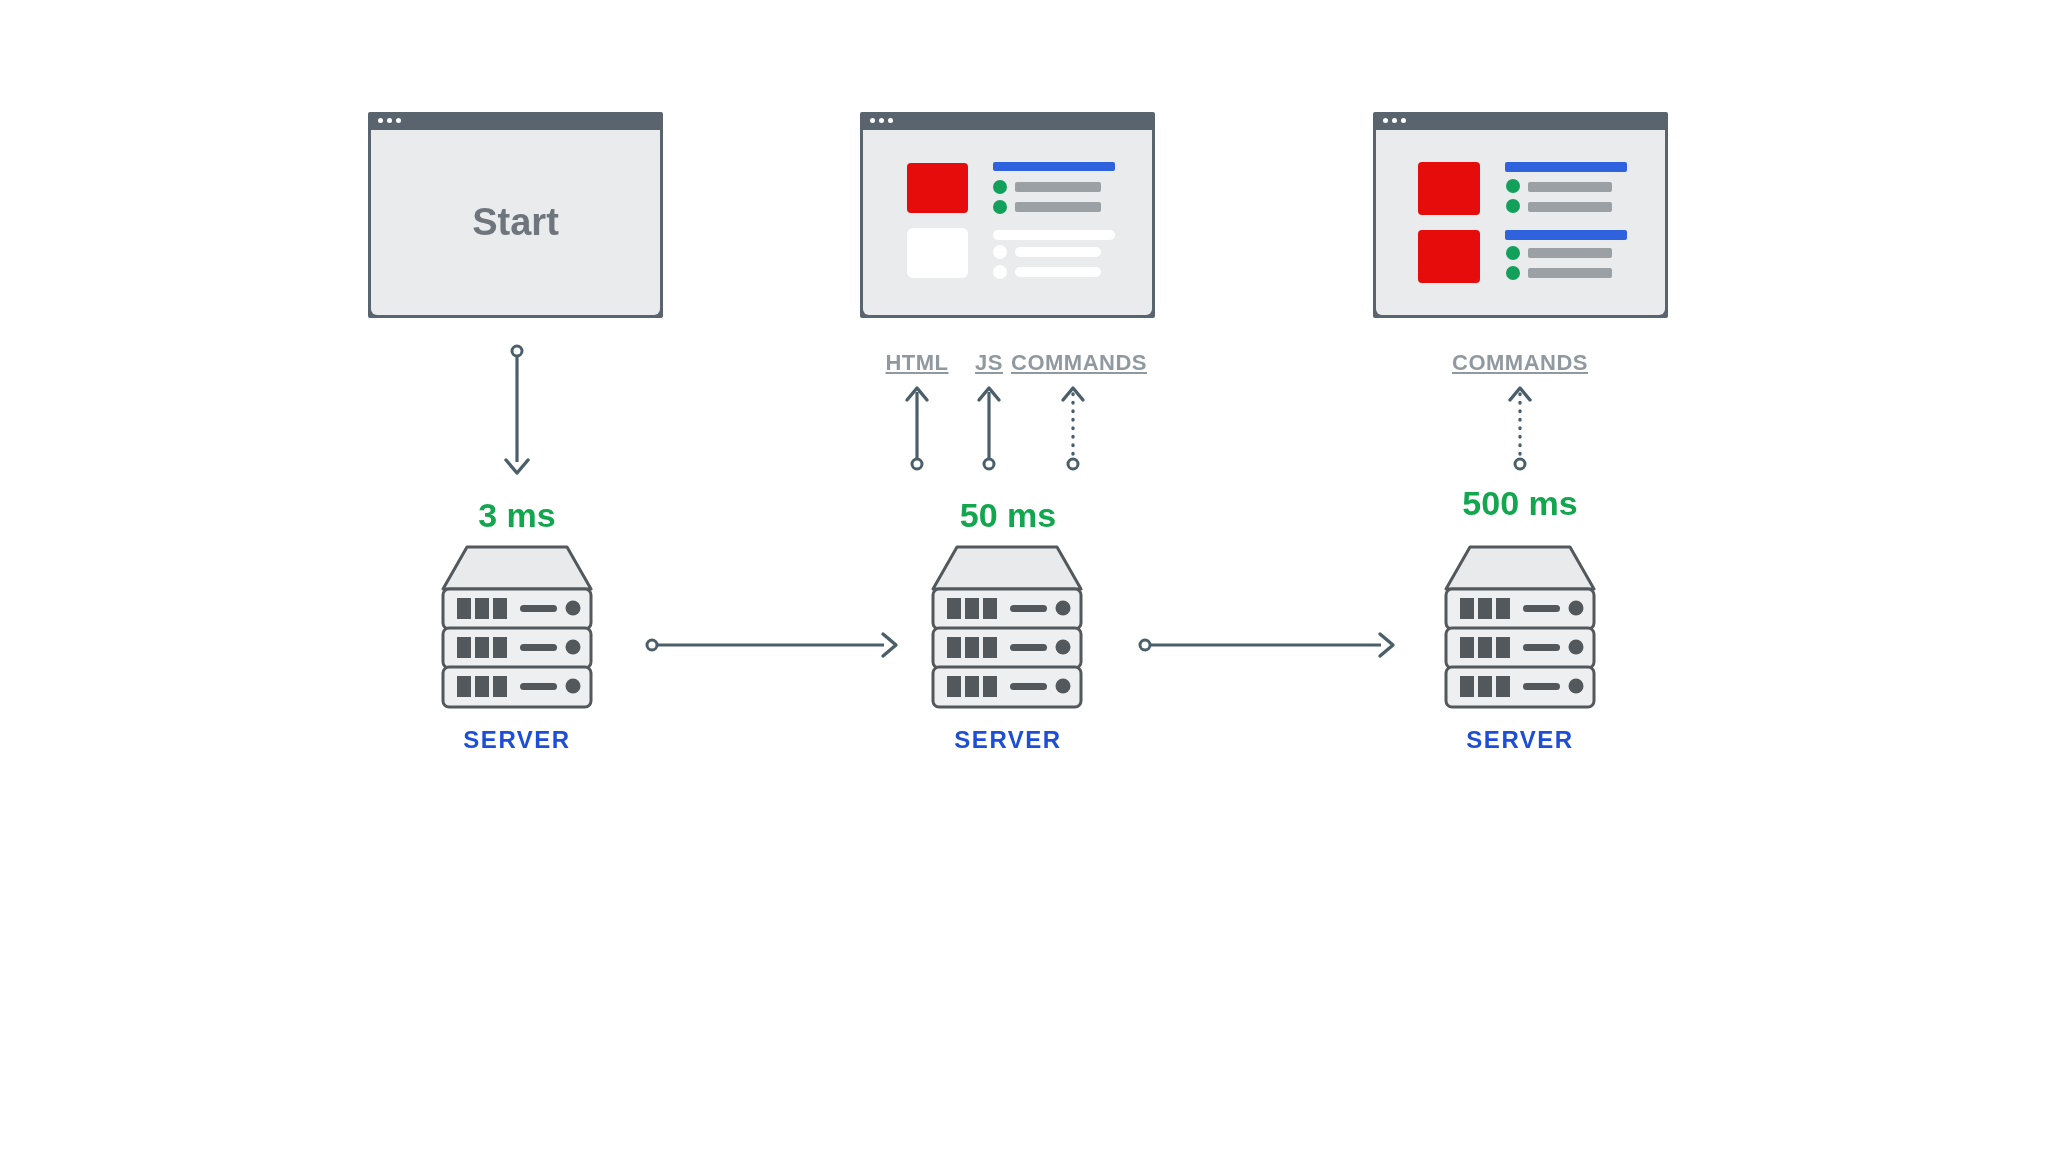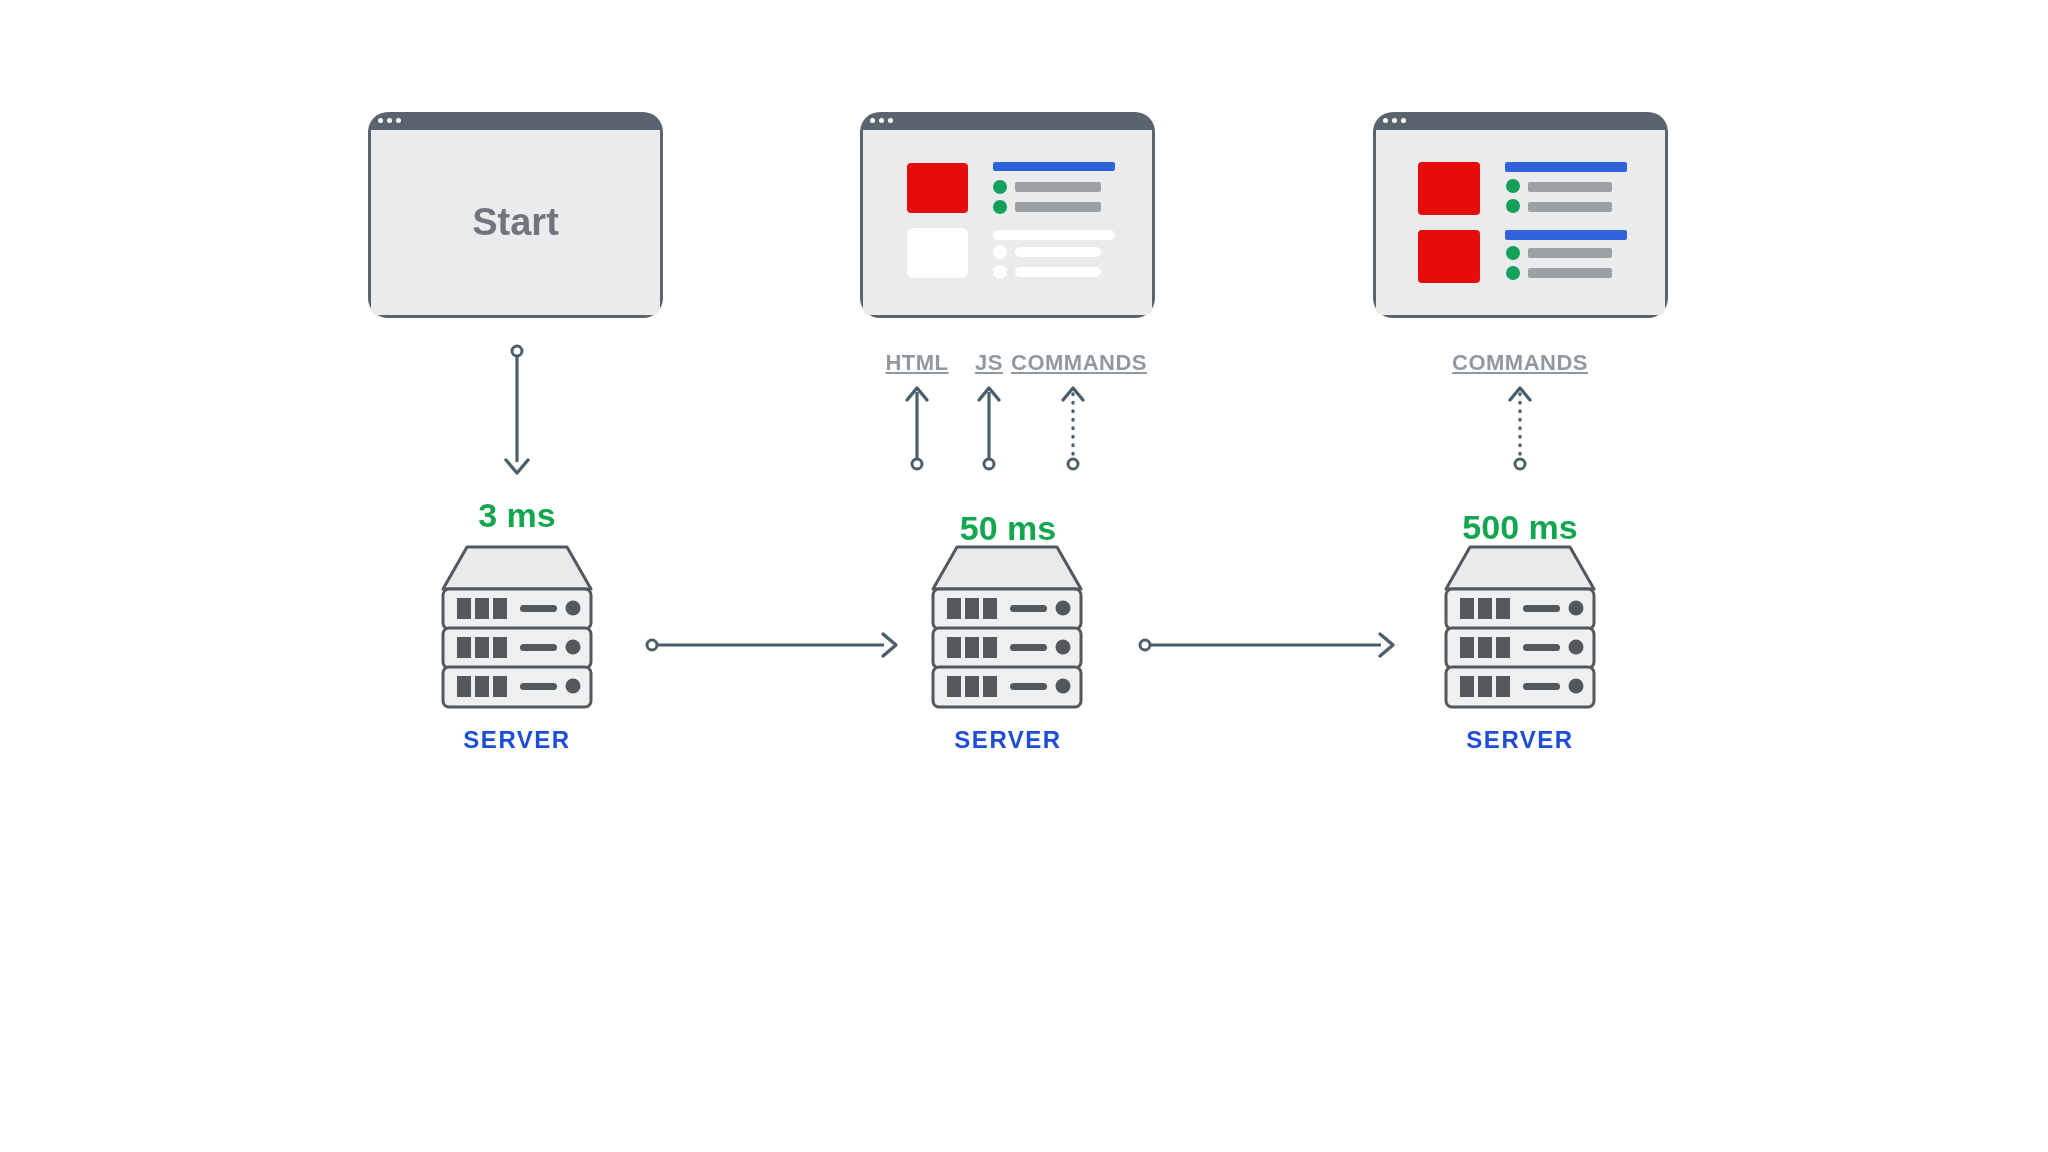--- a/index.html
+++ b/index.html
@@ -1,19 +1,19 @@
 <!DOCTYPE html>
 <html><head>
 <meta charset="utf-8">
 <style>
   html,body{margin:0;padding:0;}
   .canvas{position:relative;width:2048px;height:1152px;background:#ffffff;overflow:hidden;
           font-family:"Liberation Sans",sans-serif;}
   
-  .window{position:absolute;width:295px;height:206px;background:#5a646e;border-radius:20px;}
+  .window{position:absolute;width:295px;height:206px;background:#5a646e;border-radius:2px;}
   .window-body{position:absolute;top:18px;left:3px;right:3px;bottom:3px;background:#e9ebed;
                border-radius:0 0 6px 6px;}
   .win-dots{position:absolute;top:6px;left:10px;display:flex;gap:4px;}
   .win-dot{width:5px;height:5px;border-radius:50%;background:#ffffff;}
   .start-text{position:absolute;top:0;left:0;right:0;bottom:0;display:flex;align-items:center;
               justify-content:center;font-size:38px;font-weight:700;color:#6e757c;}
   
   .wf{position:absolute;}
   .blk-red{width:61px;height:50px;background:#e60c0c;border-radius:4px;}
   .blk-red-lg{width:62px;height:53px;background:#e60c0c;border-radius:4px;}
@@ -134,22 +134,22 @@
     <line x1="17" y1="20" x2="248" y2="20" stroke="#4b5f6b" stroke-width="3.2"></line>
     <polyline points="247,9 260,20 247,31" fill="none" stroke="#4b5f6b" stroke-width="3.4" stroke-linecap="round" stroke-linejoin="round"></polyline>
   </svg>
 
   <div class="arrow-label" style="left:842px;top:350px;">HTML</div>
   <div class="arrow-label" style="left:914px;top:350px;">JS</div>
   <div class="arrow-label" style="left:1004px;top:350px;">COMMANDS</div>
   <div class="arrow-label" style="left:1445px;top:350px;">COMMANDS</div>
 
   <div class="time-label" style="left:417px;top:496px;">3 ms</div>
-  <div class="time-label" style="left:908px;top:496px;margin-top:13px;">50 ms</div>
-  <div class="time-label" style="left:1420px;top:508px;">500 ms</div>
+  <div class="time-label" style="left:908px;top:496px;">50 ms</div>
+  <div class="time-label" style="left:1420px;top:484px;">500 ms</div>
 
   <svg class="abs" style="left:440px;top:544px;" width="154" height="166" viewBox="0 0 154 166">
     <path d="M27 3 L127 3 L151 45 L3 45 Z" fill="#e8eaeb" stroke="#53585c" stroke-width="3" stroke-linejoin="round"></path>
     <g>
       <rect x="3" y="45" width="148" height="40" rx="6" fill="#edeff0" stroke="#53585c" stroke-width="3"></rect>
       <rect x="17" y="54" width="14" height="21" fill="#53585c"></rect>
         <rect x="35" y="54" width="14" height="21" fill="#53585c"></rect>
         <rect x="53" y="54" width="14" height="21" fill="#53585c"></rect>
       <rect x="80" y="61" width="37" height="7" rx="3.5" fill="#53585c"></rect>
       <circle cx="133" cy="64" r="7.5" fill="#53585c"></circle>

